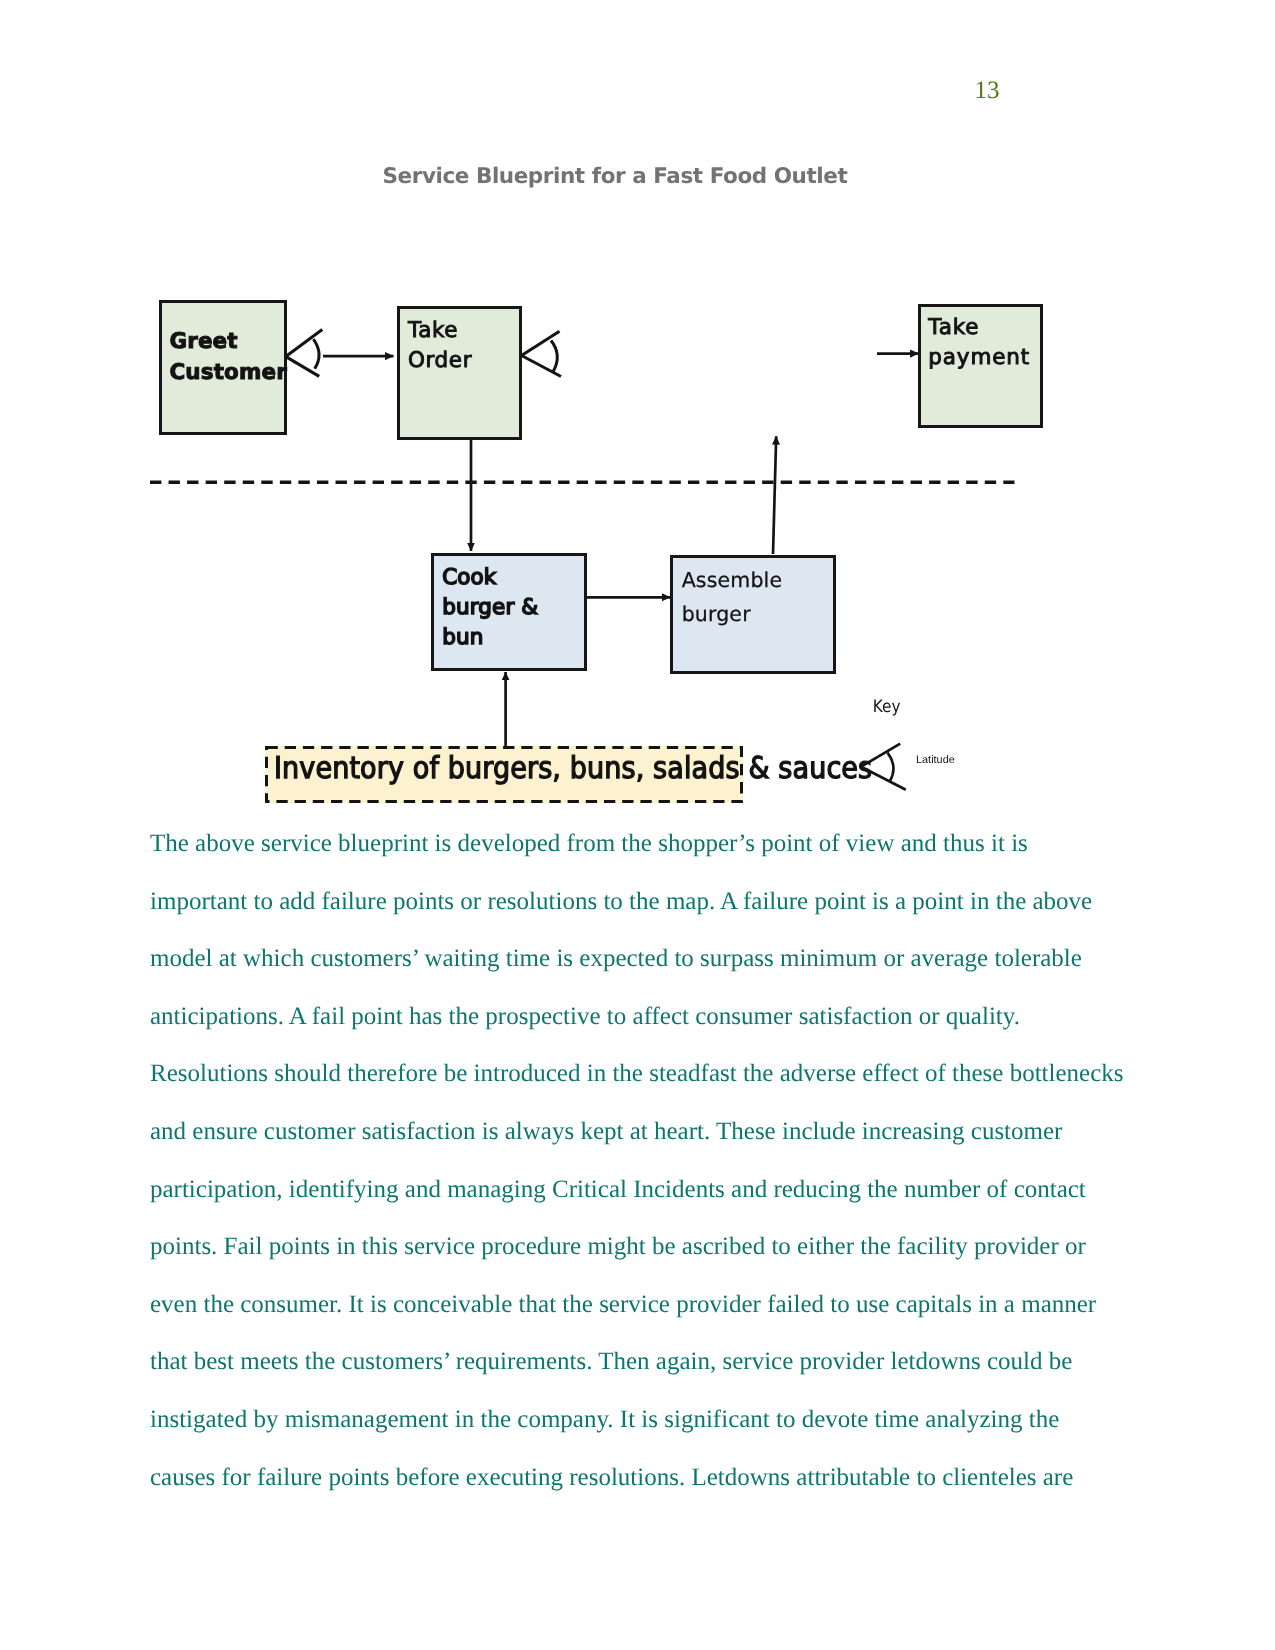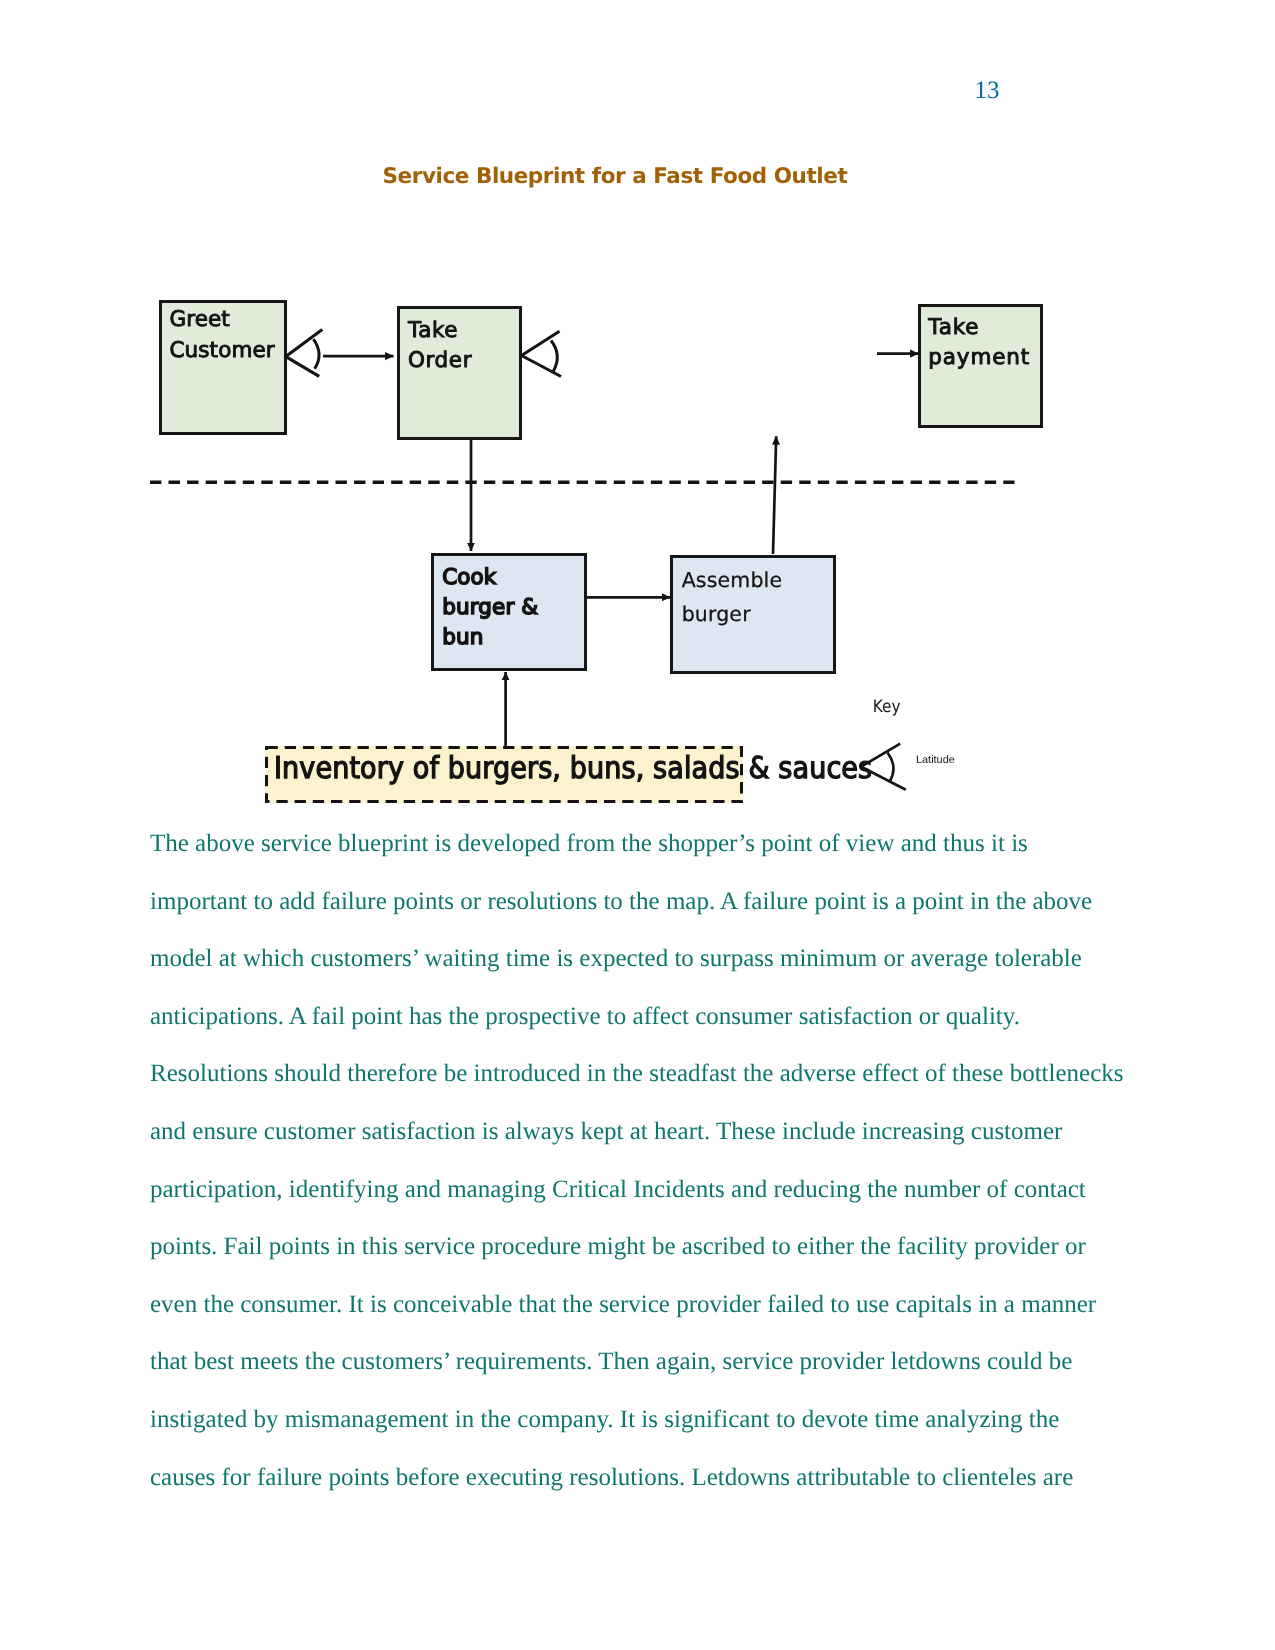--- a/index.html
+++ b/index.html
@@ -6,34 +6,34 @@
   html,body{margin:0;padding:0;background:#fff;}
   *{-webkit-font-smoothing:antialiased;text-rendering:geometricPrecision;}
   body{width:1275px;height:1650px;position:relative;overflow:hidden;
        font-family:"Liberation Serif",serif;color:#111;}
   .page{position:absolute;left:0;top:0;width:1275px;height:1650px;background:#fff;
          will-change:transform;}
 
   
   .running-head{position:absolute;left:150px;top:78px;font-size:25px;
                 line-height:1;color:#141414;white-space:nowrap;letter-spacing:.15px;}
-  .page-number{position:absolute;left:974.5px;top:78px;font-size:25px;line-height:1;color:#0369a1;}
+  .page-number{position:absolute;left:974.5px;top:78px;font-size:25px;line-height:1;color:#4d7c0f;}
 
   
   #diagram{position:absolute;left:0;top:0;width:1275px;height:840px;}
   .dia-title{position:absolute;left:382.5px;top:164.8px;font-family:"DejaVu Sans",sans-serif;
-             font-weight:700;font-size:21.5px;line-height:1.1;color:#a16207;white-space:nowrap;
+             font-weight:700;font-size:21.5px;line-height:1.1;color:#737373;white-space:nowrap;
              letter-spacing:-0.43px;}
 
   .node{position:absolute;box-sizing:border-box;border:3px solid #161616;}
   .node .lbl{position:absolute;font-family:"DejaVu Sans",sans-serif;color:#131313;
              white-space:pre;-webkit-text-stroke:0.95px #131313;}
 
   #n-greet{left:159px;top:300px;width:127.5px;height:134.5px;background:#e1ebd9;}
-  #n-greet .lbl{left:7.4px;top:2px;font-size:21.5px;line-height:30.5px;font-weight:400;
+  #n-greet .lbl{left:7.4px;top:24px;font-size:21.5px;line-height:30.5px;font-weight:700;
                 letter-spacing:.12px;}
 
   #n-take-order{left:397px;top:306px;width:124.5px;height:133.5px;background:#e1ebd9;}
   #n-take-order .lbl{left:8.0px;top:6.9px;font-size:21.5px;line-height:30.1px;font-weight:400;
                 letter-spacing:.6px;}
 
   #n-collect{left:741px;top:301px;width:134.5px;height:126.5px;background:#e1ebd9;}
   #n-collect .lbl{left:7.4px;top:6.5px;font-size:21.5px;line-height:30.8px;font-weight:400;
                 letter-spacing:.12px;}
 

